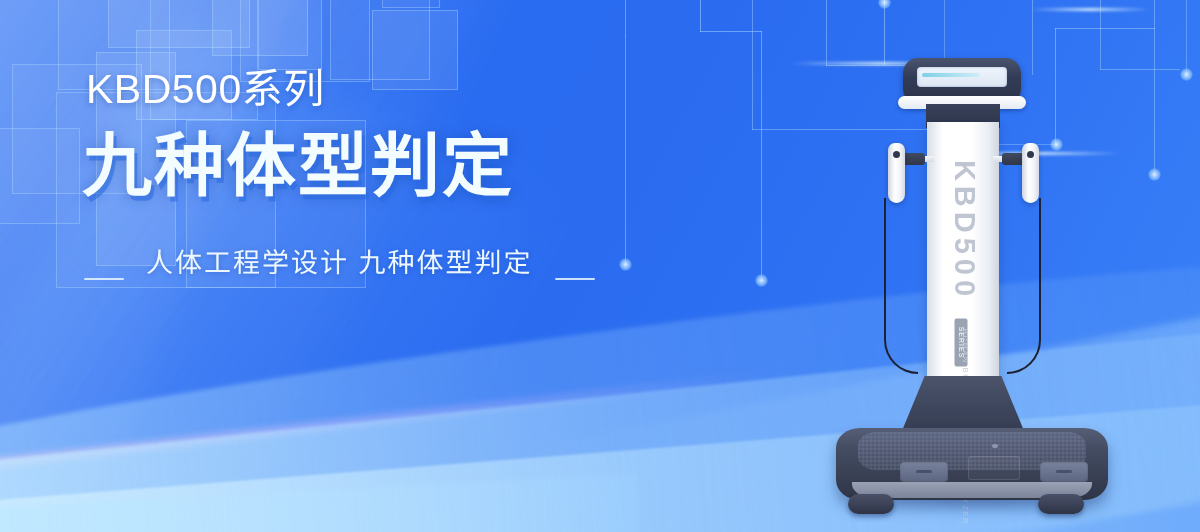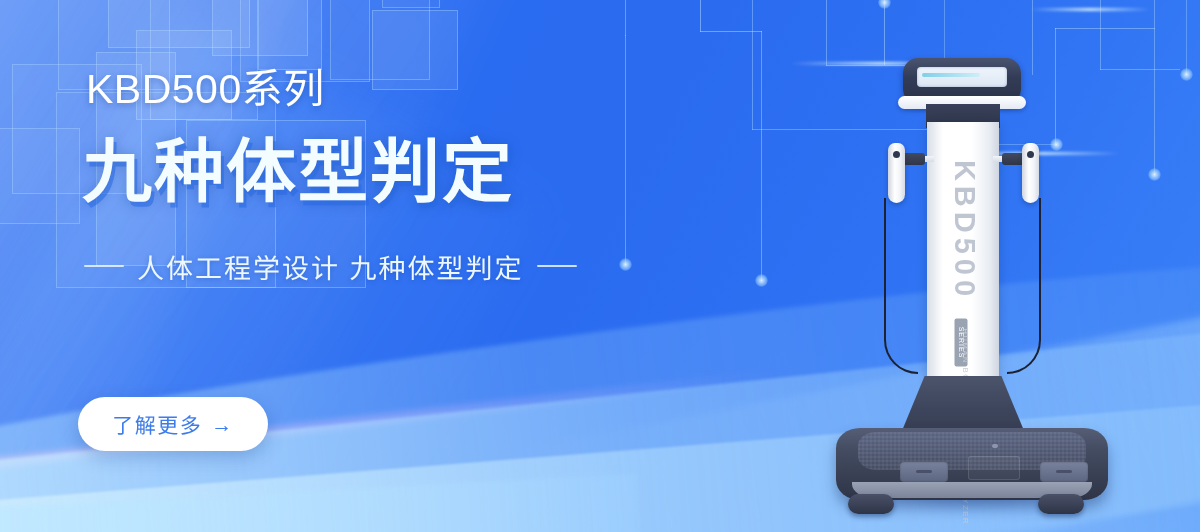--- a/index.html
+++ b/index.html
@@ -62,28 +62,28 @@
     background:radial-gradient(circle,rgba(225,244,255,.95) 0%,rgba(150,205,255,.55) 55%,rgba(120,180,255,0) 75%);}
   .glow-line{position:absolute;height:3px;border-radius:3px;
     background:linear-gradient(90deg,rgba(180,230,255,0),rgba(225,248,255,.9),rgba(180,230,255,0));
     filter:blur(1.4px);}
 
   
   .copy{position:absolute;left:82px;top:68px;width:640px;}
   .eyebrow{
     color:#ffffff;font-size:41px;line-height:1.05;letter-spacing:.5px;
     font-weight:400;text-shadow:0 2px 6px rgba(10,50,140,.35);
-    margin:0 0 24px 4px;
+    margin:0 0 18px 4px;
   }
   .headline{
     margin:0;font-size:70px;line-height:1.08;font-weight:700;letter-spacing:2px;
     color:#f3fcff;
     text-shadow:3px 5px 0 rgba(40,105,225,.55), 0 2px 14px rgba(10,45,130,.35);
   }
-  .sub-row{display:flex;align-items:center;gap:13px;margin:36px 0 0 2px;}
+  .sub-row{display:flex;align-items:flex-end;gap:22px;margin:36px 0 0 2px;}
   .sub-rule{display:block;width:40px;height:2px;background:rgba(232,246,255,.85);flex:0 0 auto;border-radius:2px;}
   .subtitle{
     color:#ecf7ff;font-size:27px;letter-spacing:2px;white-space:nowrap;font-weight:400;
     text-shadow:0 1px 5px rgba(10,50,140,.3);
   }
   .cta{
     position:absolute;left:78px;top:397px;
     display:flex;align-items:center;justify-content:center;gap:9px;
     width:190px;height:54px;border-radius:27px;border:none;
     background:#ffffff;color:#3d7ceb;
@@ -316,18 +316,14 @@
   <div class="copy">
     <p class="eyebrow">KBD500系列</p>
     <h1 class="headline">九种体型判定</h1>
     <div class="sub-row">
       <span class="sub-rule"></span>
       <span class="subtitle">人体工程学设计  九种体型判定</span>
       <span class="sub-rule"></span>
     </div>
   </div>
 
-  <button class="cta">
-    <span>了解更多</span>
-    <span class="arrow">→</span>
-  </button>
 
 </div>
 
 </body></html>

